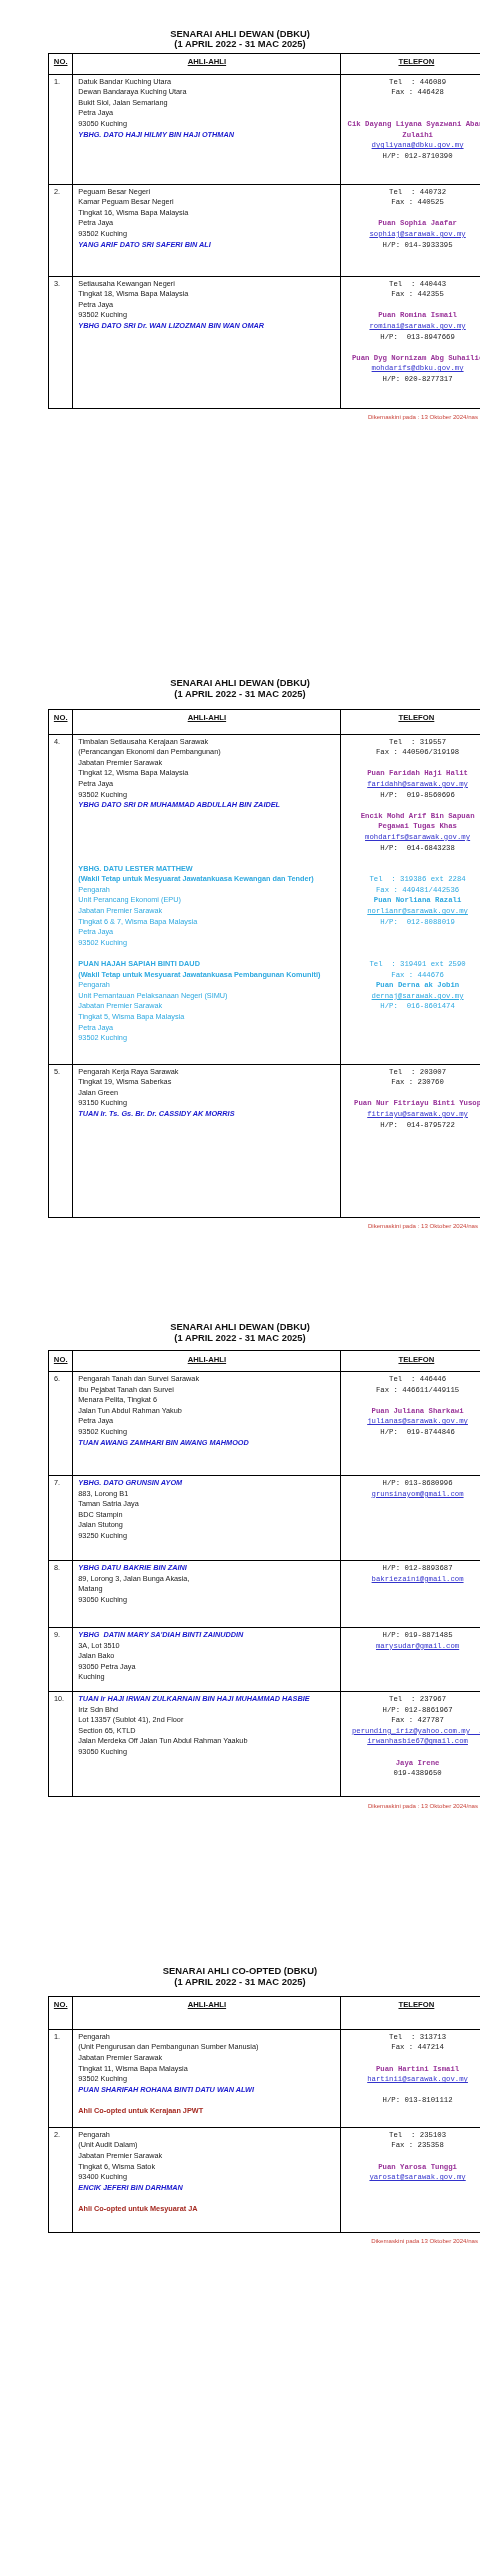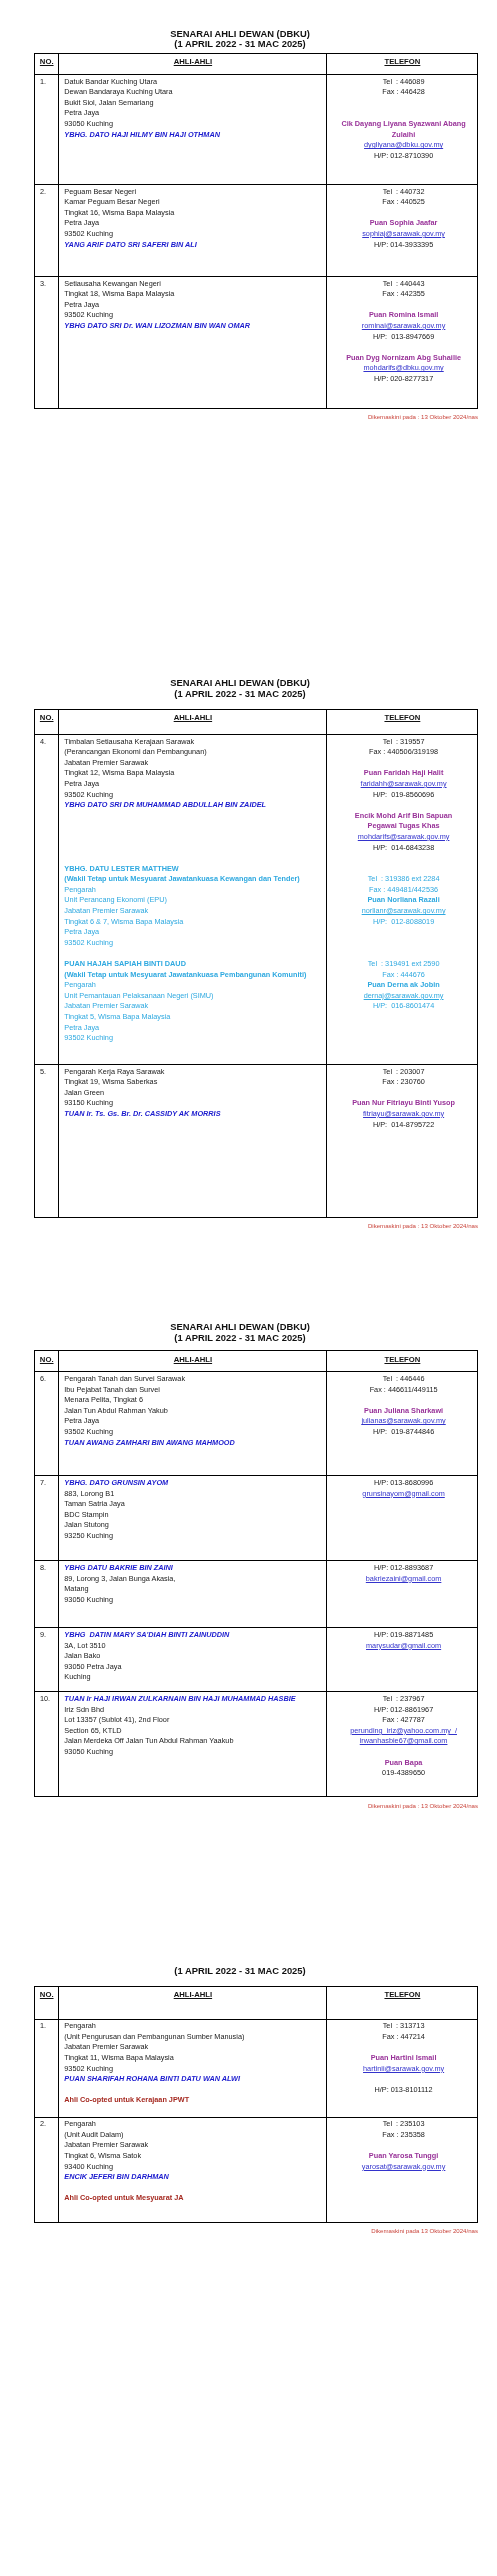--- a/index.html
+++ b/index.html
@@ -12,30 +12,30 @@
     --border-black:#000000;
   }
   html,body{margin:0;padding:0;background:#ffffff;}
   body{width:498px;font-family:"Liberation Sans", sans-serif;color:#1a1a1a;}
   #doc{width:498px;}
   .page{width:480px;height:644px;position:relative;background:#fff;overflow:hidden;}
   .title-wrap{text-align:center;}
   .pg1 .title-wrap{padding-top:28.5px;}
   .pg2 .title-wrap,.pg3 .title-wrap,.pg4 .title-wrap{padding-top:34px;}
   .title{font-size:9.4px;font-weight:bold;line-height:10.6px;color:#111;}
-  table.members-table{border-collapse:collapse;table-layout:fixed;margin-left:34px;width:444px;}
+  table.members-table{border-collapse:collapse;table-layout:fixed;margin-left:48px;width:444px;}
   .pg1 table.members-table{margin-top:3.3px;}
   .pg2 table.members-table{margin-top:9.8px;}
   .pg3 table.members-table{margin-top:7.3px;}
   .pg4 table.members-table{margin-top:9px;}
   th,td{border:0.8px solid var(--border-black);vertical-align:top;padding:1.6px 0;}
   th{font-size:7.7px;font-weight:bold;text-decoration:underline;text-align:center;padding-top:3.3px;color:#111;}
   td.no{padding-left:4.9px;}
   td.member{padding-left:4.9px;padding-right:15px;}
-  td.phone{text-align:center;padding-left:2.4px;padding-right:0;}
+  td.phone{text-align:center;padding-left:2.4px;padding-right:0;font-family:Liberation Mono, monospace;}
   .ln{font-size:7.3px;line-height:10.6px;white-space:pre-wrap;}
   .num{font-size:7.3px;}
   .name{color:var(--member-name-blue);font-weight:bold;font-style:italic;}
   .contact{color:var(--contact-purple);font-weight:bold;}
   .email{color:var(--email-blue);text-decoration:underline;}
   .lb{color:var(--highlight-light-blue);}
   .lb.bold{font-weight:bold;}
   .lb.email{color:var(--highlight-light-blue);text-decoration:underline;}
   .dr{color:var(--coopted-dark-red);font-weight:bold;}
   .pfooter{margin-left:34px;width:444px;text-align:right;color:var(--footer-red);font-size:6.1px;line-height:8.1px;margin-top:4.1px;}
@@ -342,30 +342,31 @@
               <div class="ln">Jalan Merdeka Off Jalan Tun Abdul Rahman Yaakub</div>
               <div class="ln">93050 Kuching</div>
             </td>
             <td class="phone">
               <div class="ln">Tel  : 237967</div>
               <div class="ln">H/P: 012-8861967</div>
               <div class="ln">Fax : 427787</div>
               <div class="ln email">perunding_iriz@yahoo.com.my  /</div>
               <div class="ln email">irwanhasbie67@gmail.com</div>
               <div class="ln">&nbsp;</div>
-              <div class="ln contact">Puan Bapa</div>
+              <div class="ln contact">Jaya Irene</div>
               <div class="ln">019-4389650</div>
             </td>
           </tr>
         </tbody>
       </table>
       <div class="pfooter">Dikemaskini pada : 13 Oktober 2024/nas</div>
     </section>
     <section class="page pg4">
       <div class="title-wrap">
+        <div class="title">SENARAI AHLI CO-OPTED (DBKU)</div>
         <div class="title">(1 APRIL 2022 - 31 MAC 2025)</div>
       </div>
       <table class="members-table">
         <colgroup>
           <col style="width: 24.4px;">
           <col style="width: 268px;">
           <col style="width: 151px;">
         </colgroup>
         <thead>
           <tr style="height: 33px;">

